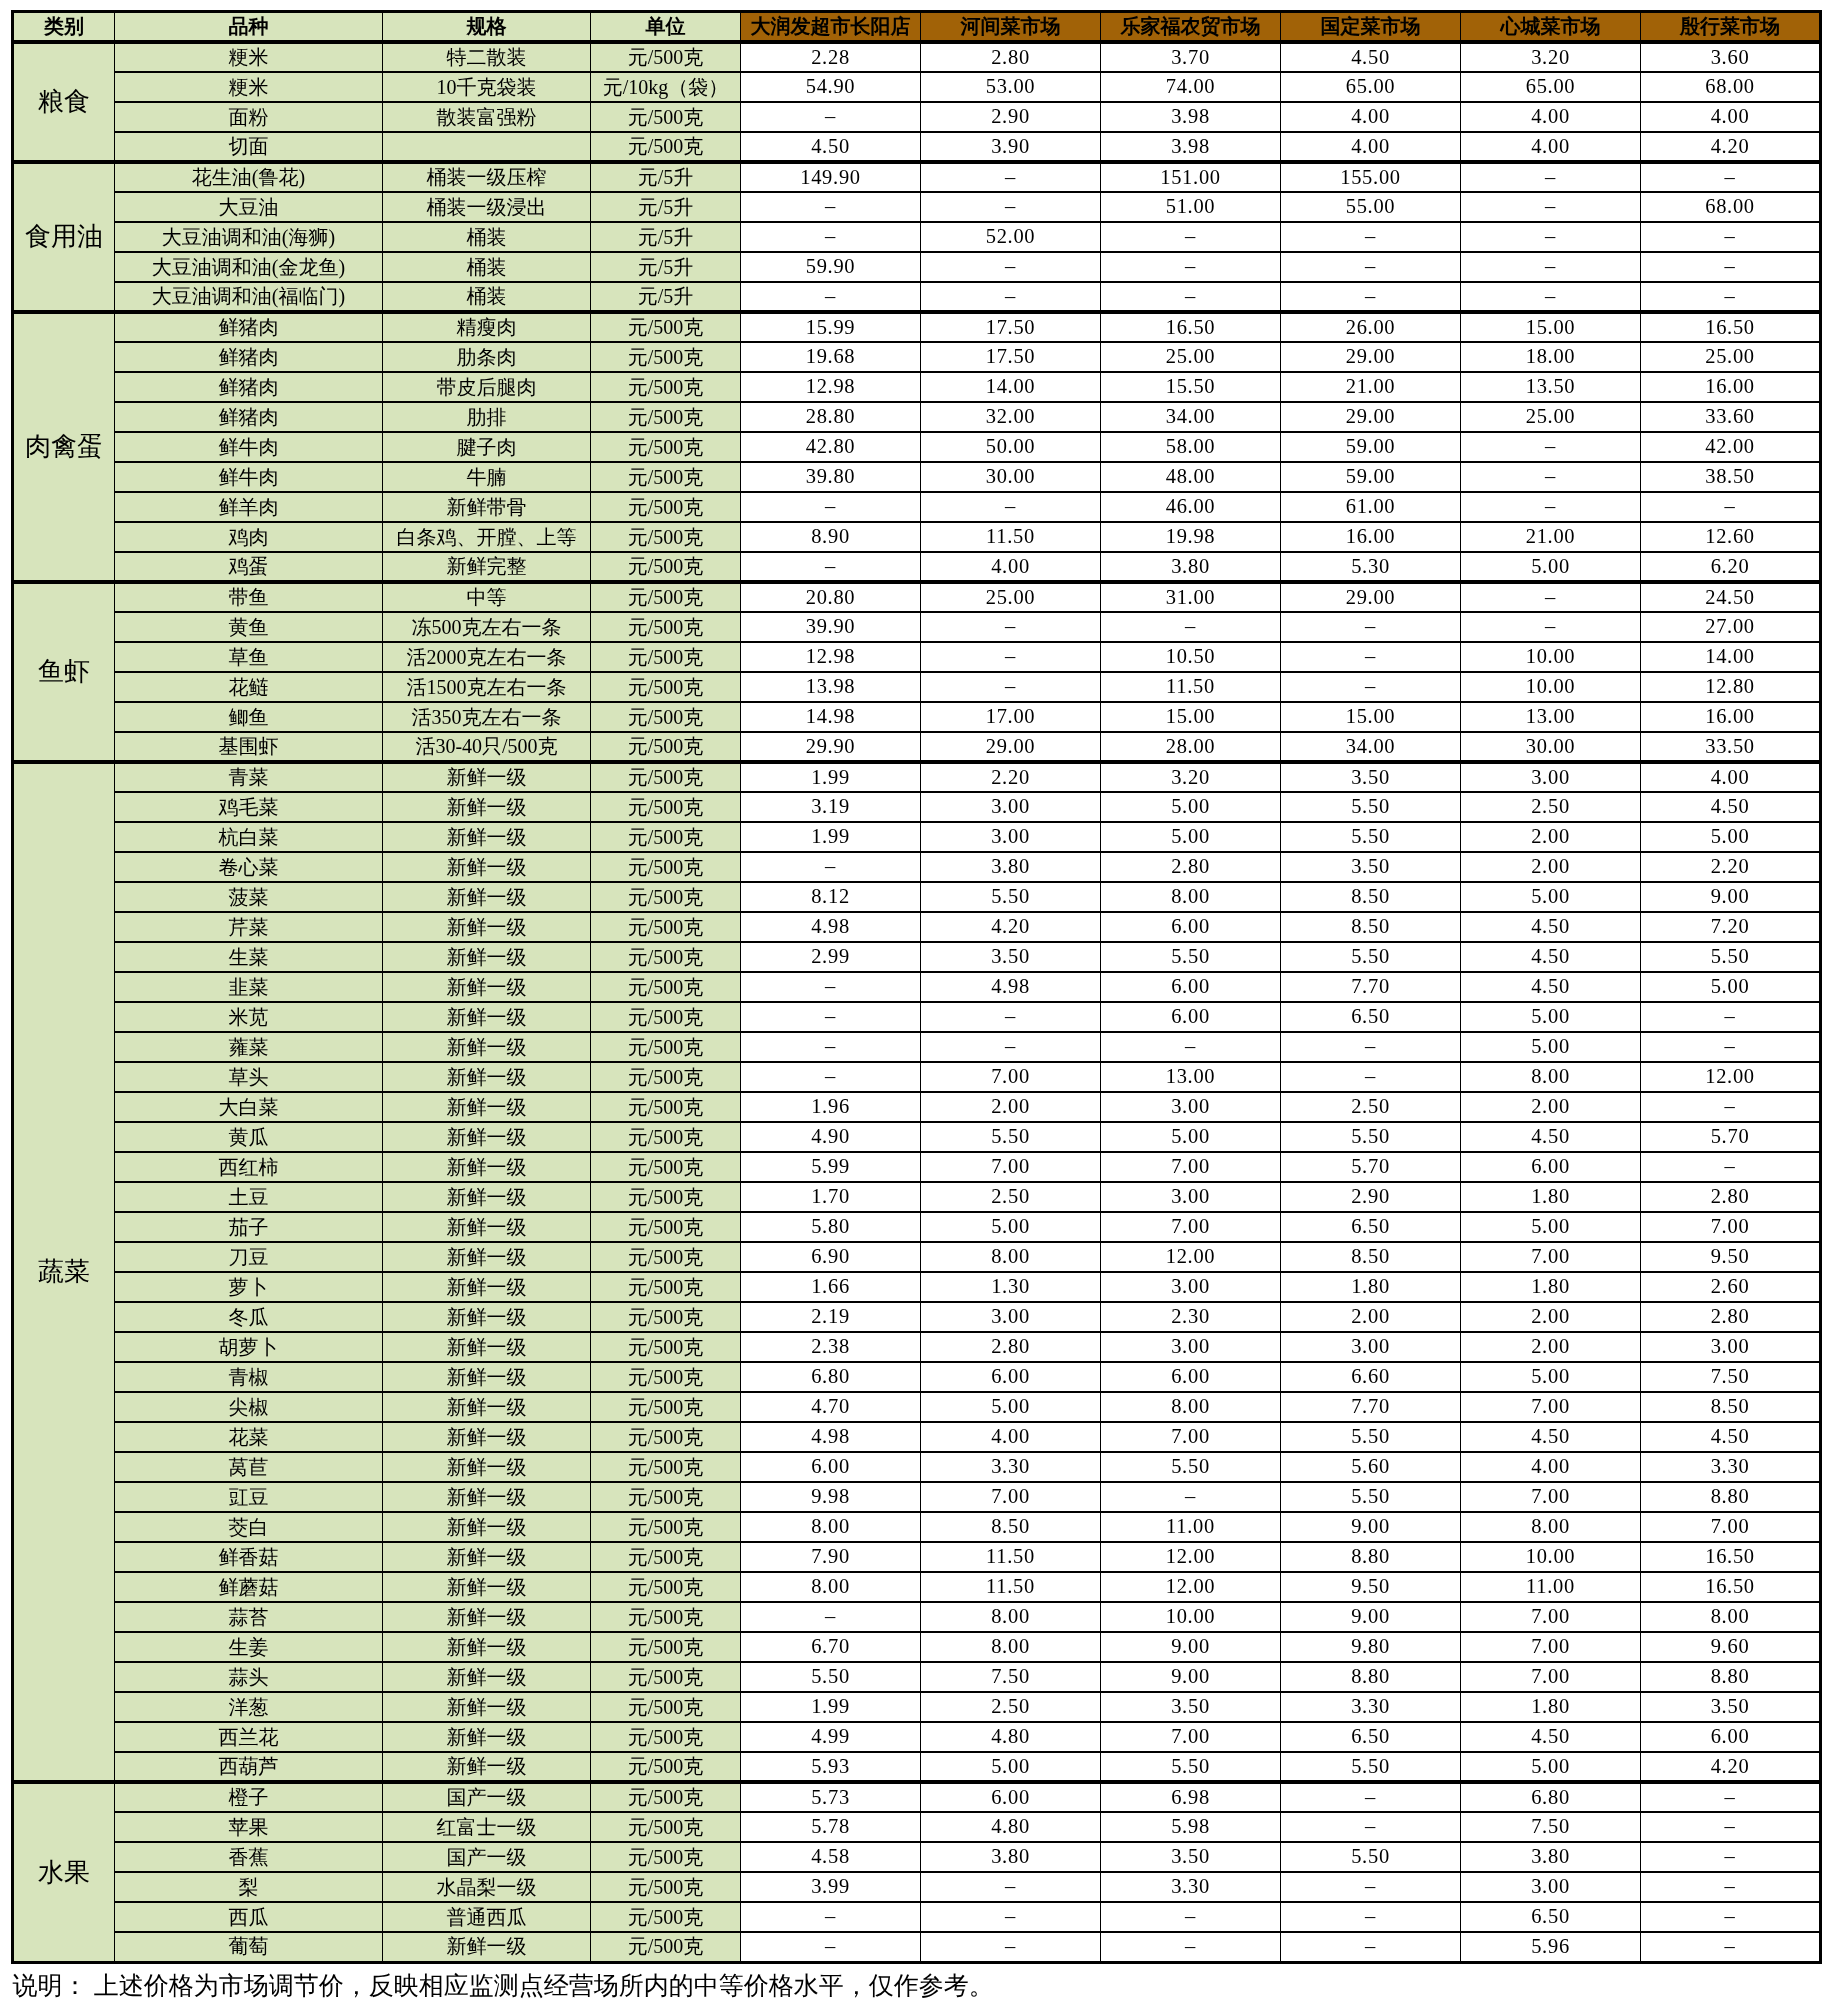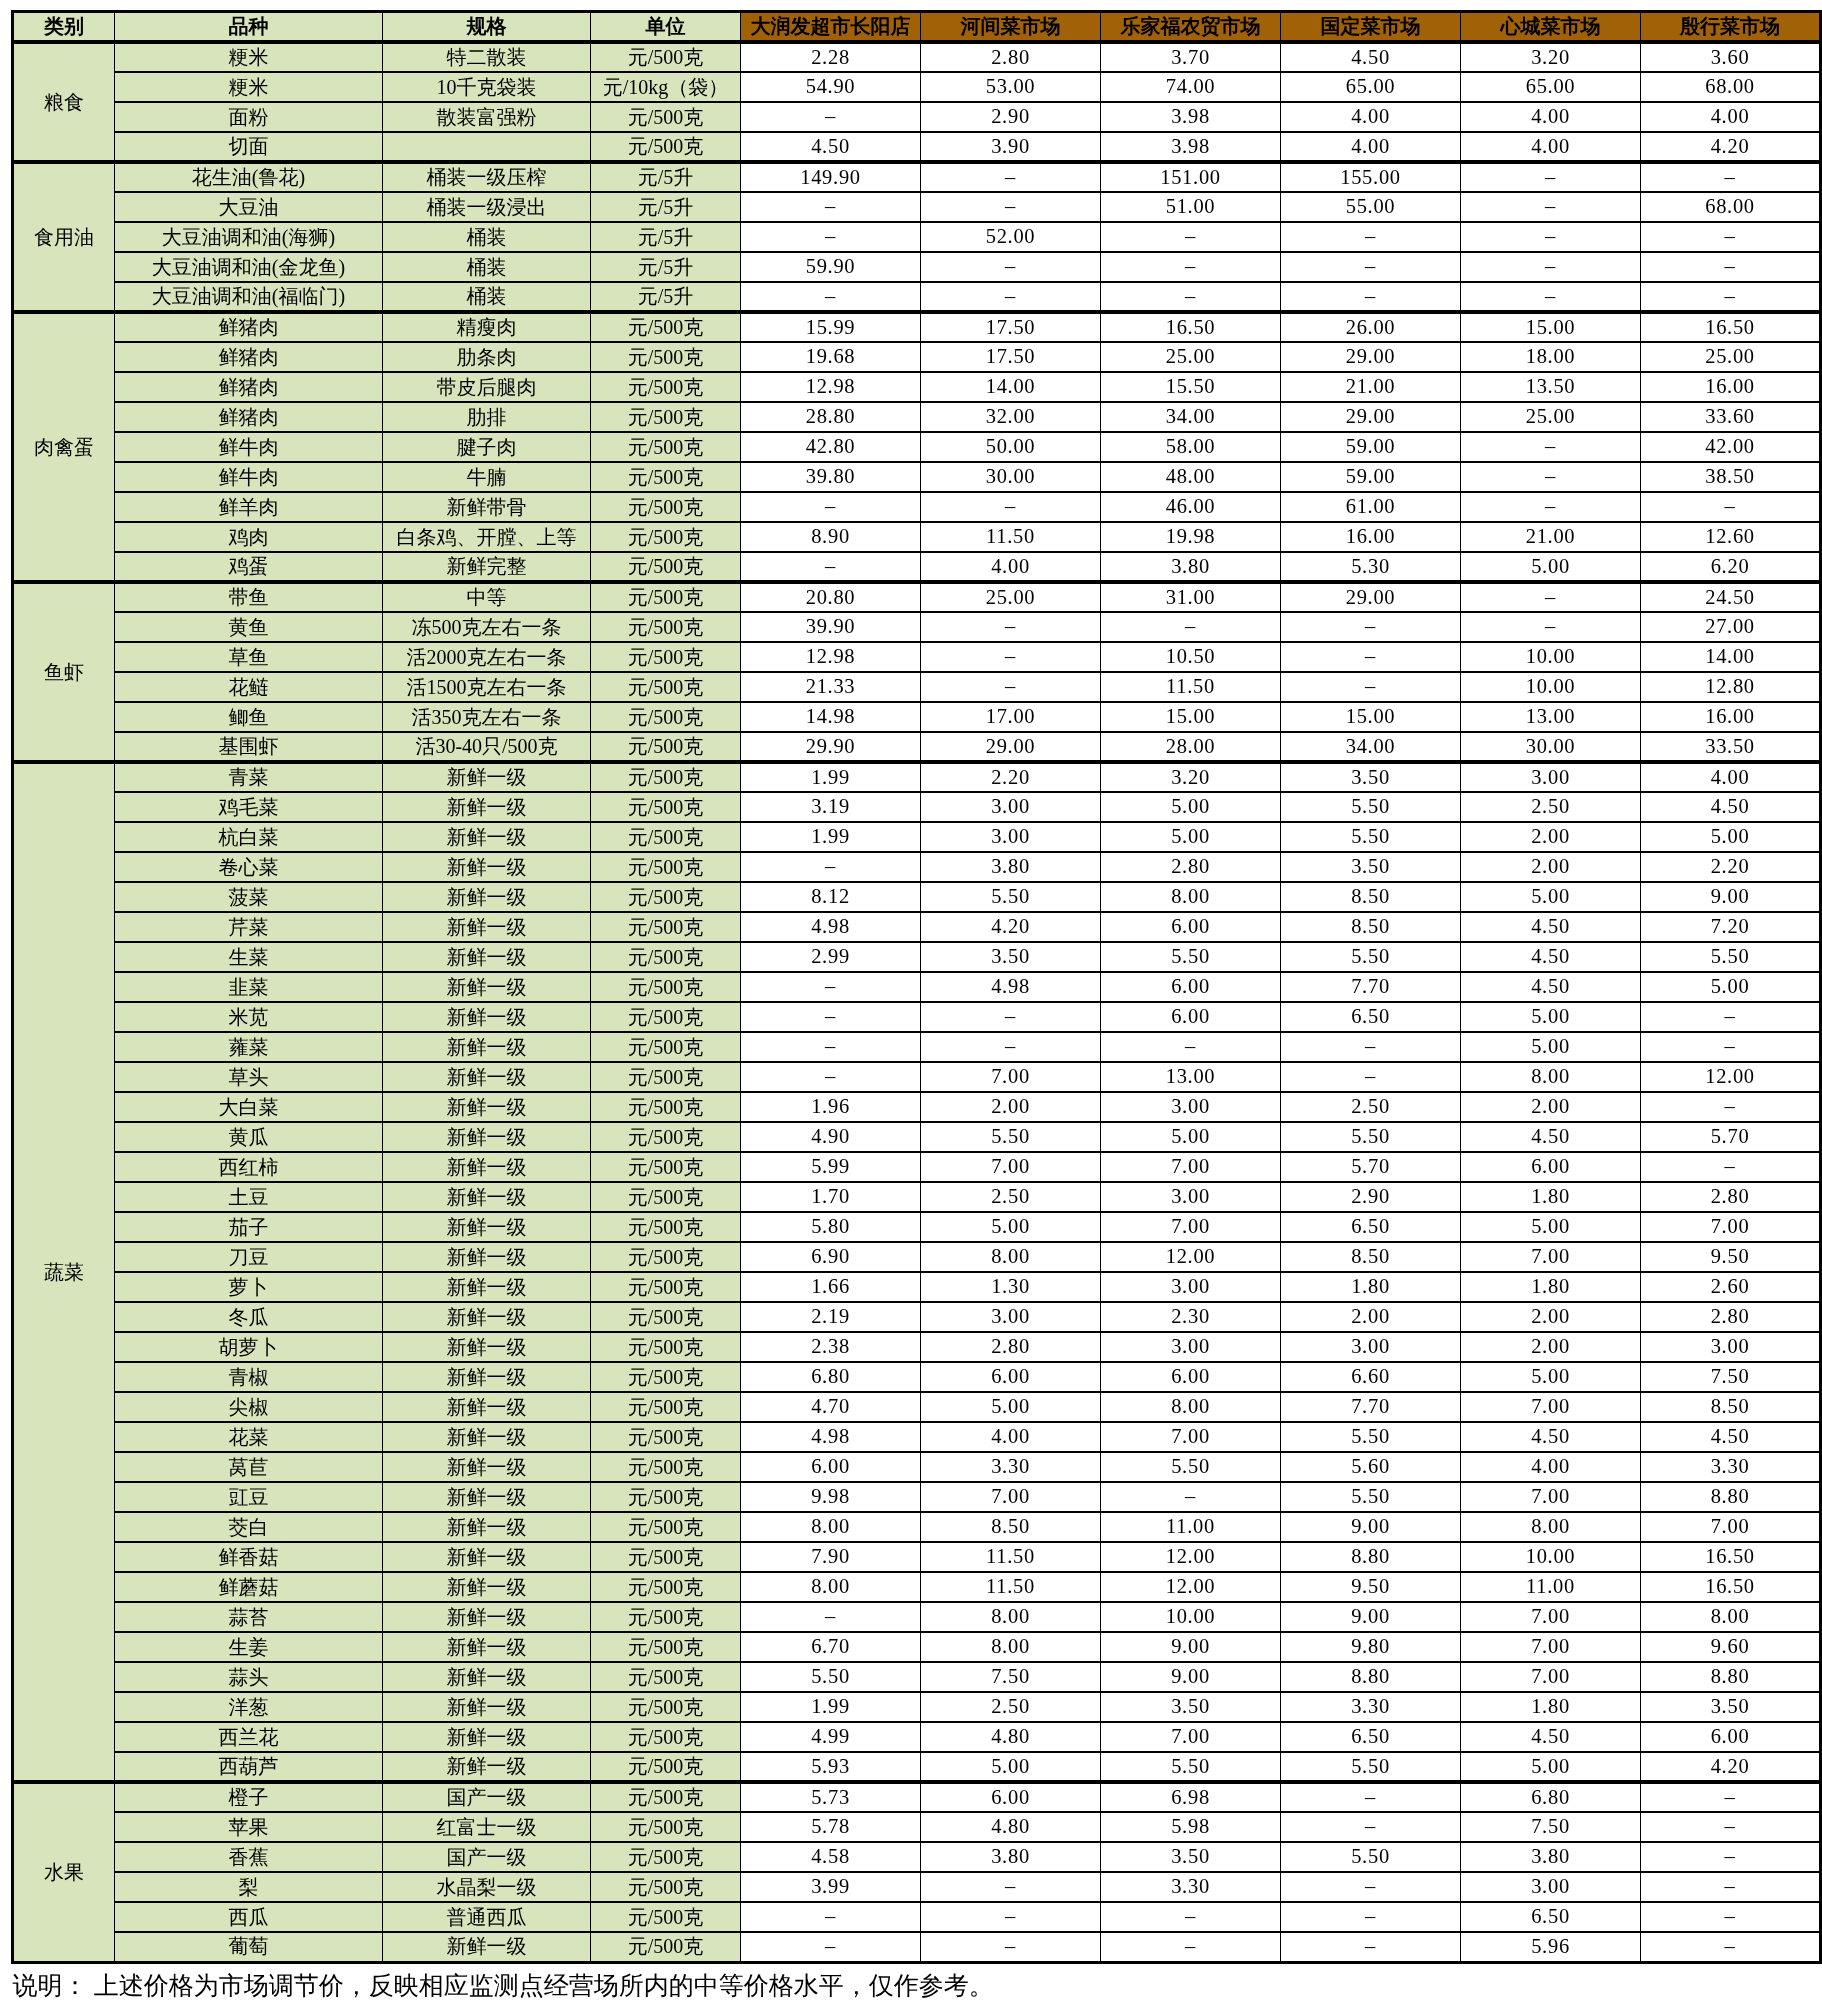--- a/index.html
+++ b/index.html
@@ -42,21 +42,21 @@
   thead th {
     height: 31px;
     font-weight: bold;
     background: #a16207;
     border-bottom-width: 4.1px;
   }
   thead th.green { background: #d7e4bc; }
   td.green { background: #d7e4bc; }
   td.cat {
     background: #d7e4bc;
-    font-size: 20px;
+    font-size: 26px;
   }
   td.num {
     background: #ffffff;
     font-size: 20.5px;
     letter-spacing: 0.7px;
   }
   tr.section-start td { border-top-width: 4.1px; }
   .note {
     font-size: 25px;
     color: #000;
@@ -331,21 +331,21 @@
           <td class="num">–</td>
           <td class="num">10.50</td>
           <td class="num">–</td>
           <td class="num">10.00</td>
           <td class="num">14.00</td>
         </tr>
         <tr>
           <td class="green">花鲢</td>
           <td class="green">活1500克左右一条</td>
           <td class="green">元/500克</td>
-          <td class="num">21.33</td>
+          <td class="num">13.98</td>
           <td class="num">–</td>
           <td class="num">11.50</td>
           <td class="num">–</td>
           <td class="num">10.00</td>
           <td class="num">12.80</td>
         </tr>
         <tr>
           <td class="green">鲫鱼</td>
           <td class="green">活350克左右一条</td>
           <td class="green">元/500克</td>

